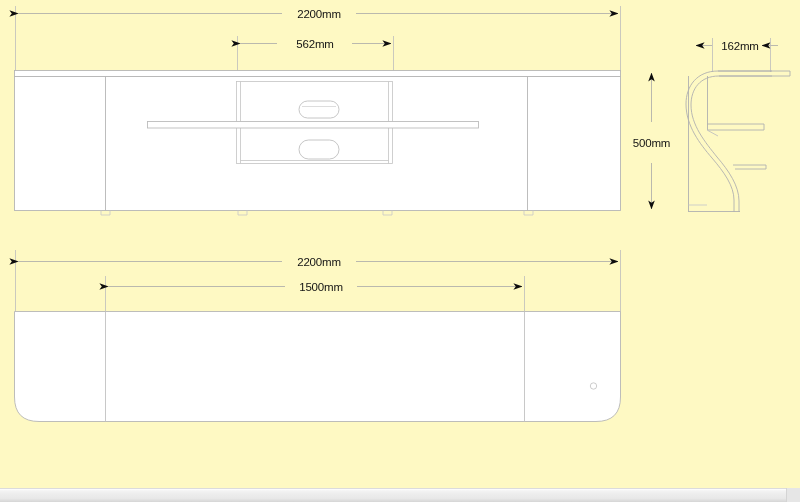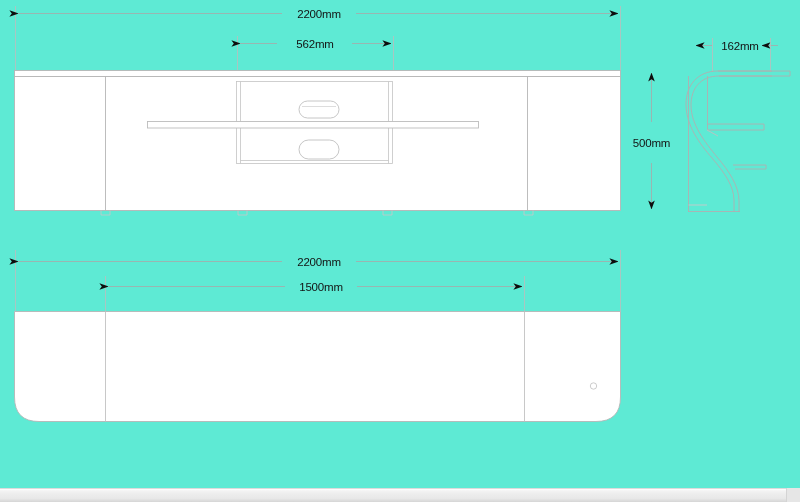--- a/index.html
+++ b/index.html
@@ -8,21 +8,21 @@
     padding: 0;
     background: #ffffff;
   }
   body {
     font-family: "Liberation Sans", sans-serif;
   }
   #app {
     position: relative;
     width: 800px;
     height: 502px;
-    background: #5eead4;
+    background: #fef9c3;
     overflow: hidden;
   }
   #drawing {
     position: absolute;
     left: 0;
     top: 0;
     width: 800px;
     height: 502px;
     display: block;
   }

